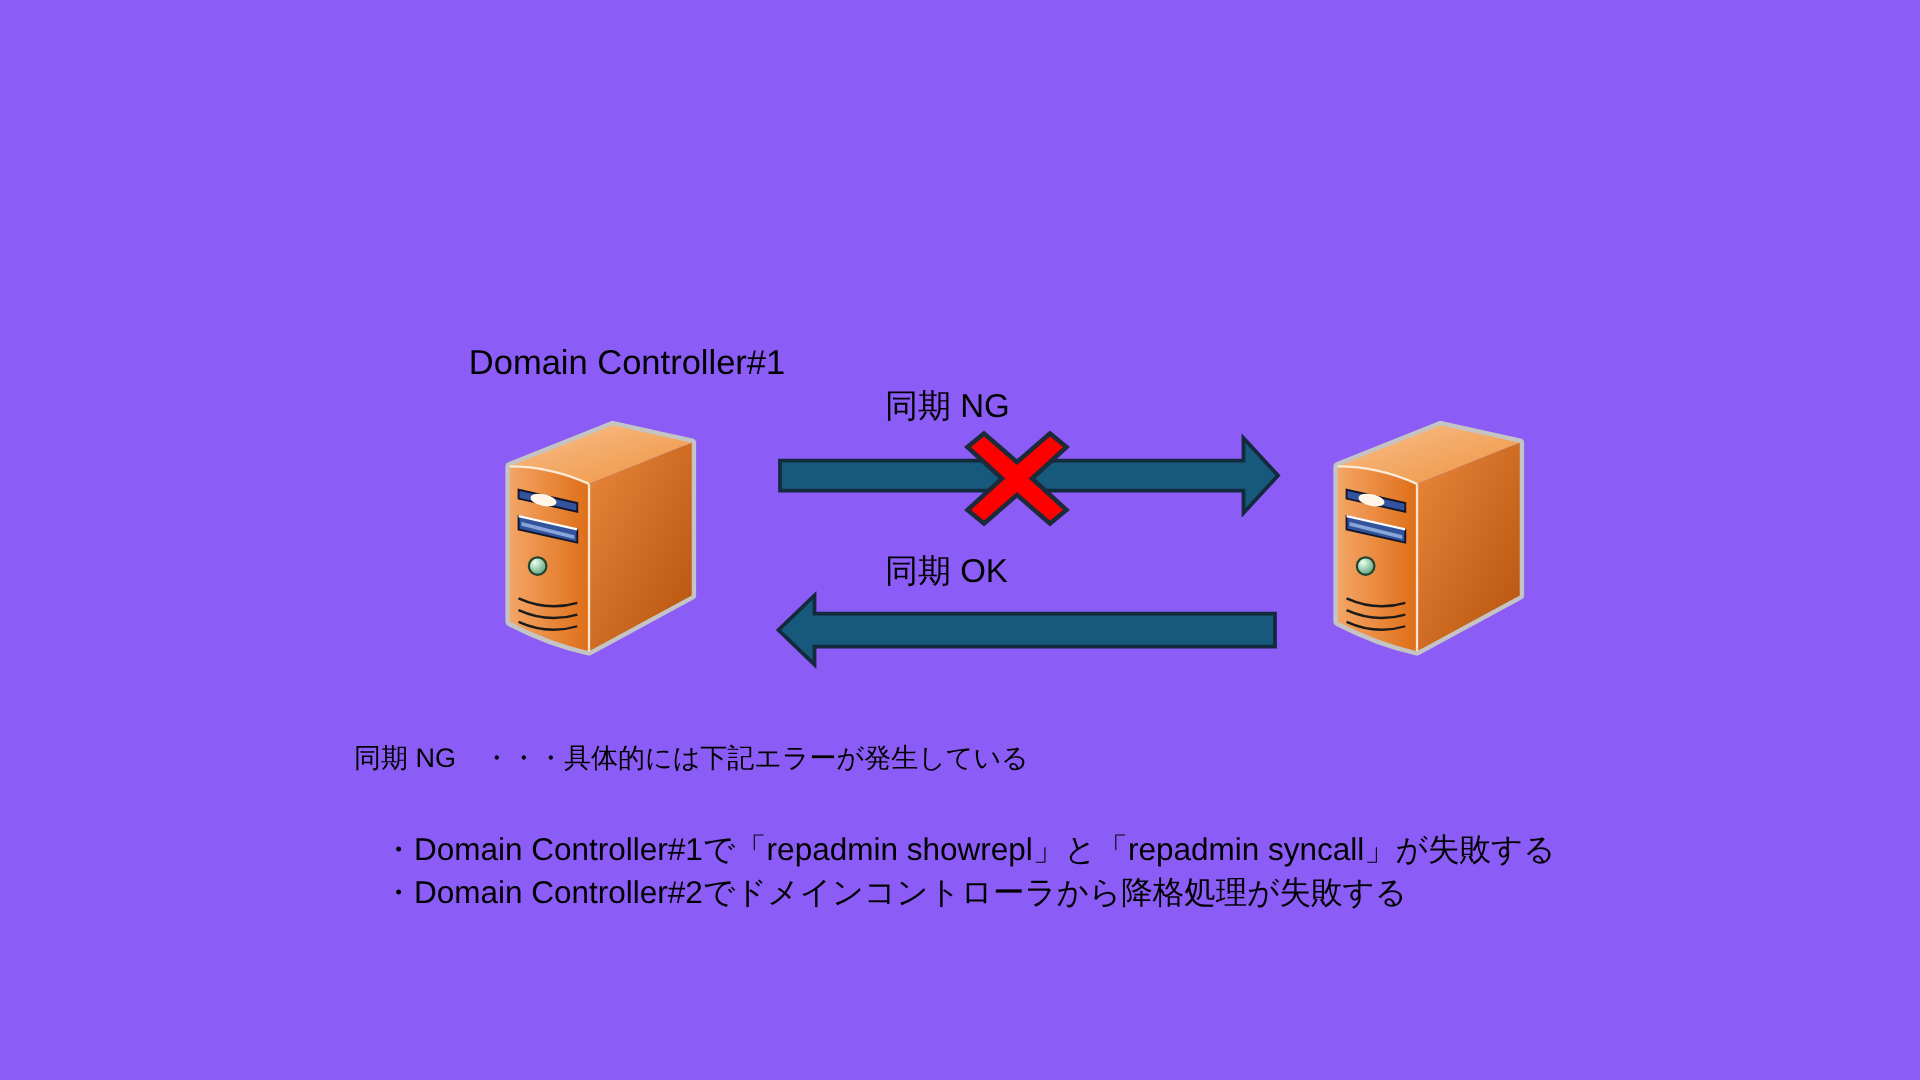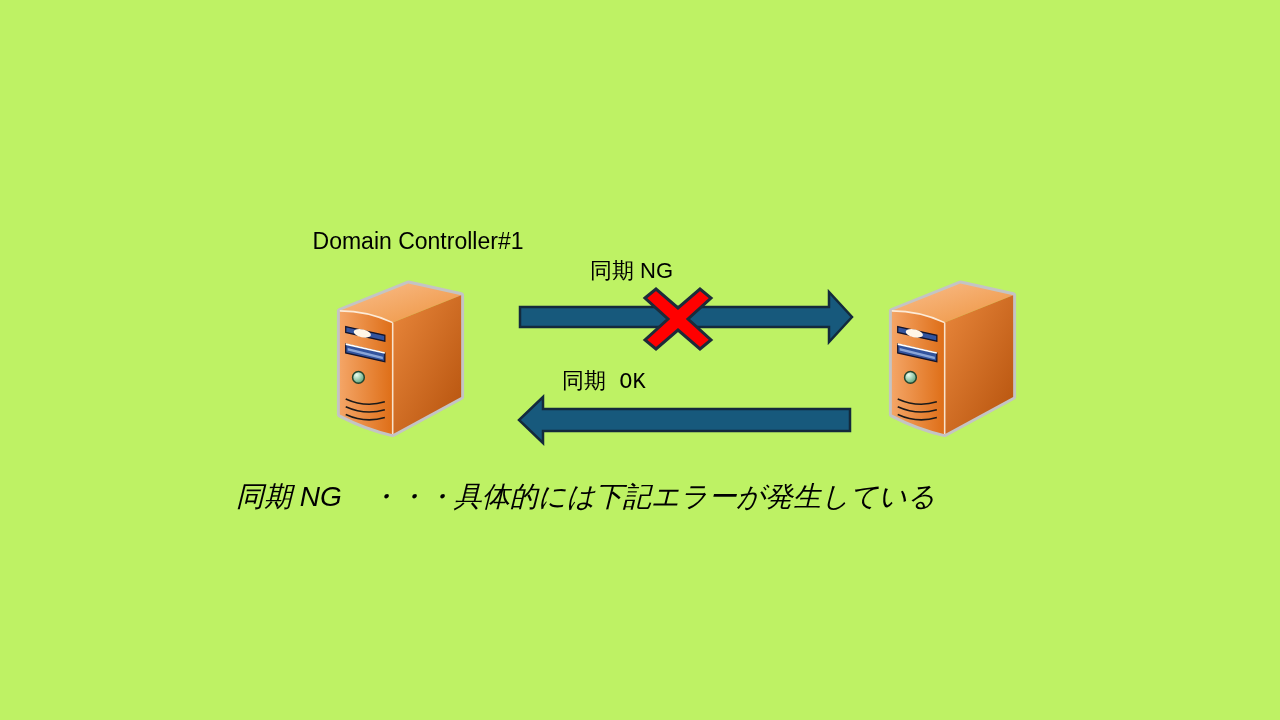--- a/index.html
+++ b/index.html
@@ -1,35 +1,35 @@
 <!DOCTYPE html>
 <html><head>
 <meta charset="utf-8">
 <style>
   html,body{margin:0;padding:0;background:#fff;}
   .canvas{
-    position:relative;width:1280px;height:720px;background:#bef264;overflow:hidden;
+    position:relative;width:1280px;height:720px;background:#8b5cf6;overflow:hidden;
     font-family:"Liberation Sans","DejaVu Sans",sans-serif;color:#000;
   }
   .node-label{position:absolute;width:260px;text-align:center;font-size:23px;white-space:nowrap;}
   .node-label.dc1{left:288px;top:228px;}
   .node-label.dc2{left:818px;top:228px;}
   .flow-label{position:absolute;width:180px;text-align:left;font-size:22px;white-space:nowrap;}
   .flow-label.ng{left:590px;top:256px;}
-  .flow-label.ok{left:562px;top:366px;font-family:Liberation Mono, monospace;}
+  .flow-label.ok{left:590px;top:366px;}
   .server{position:absolute;width:137px;height:180px;}
   .server.s1{left:332px;top:260px;}
   .server.s2{left:884px;top:260px;}
   .arrow{position:absolute;}
   .arrow-top{left:518px;top:289px;width:337px;height:56px;}
   .arrow-bottom{left:516px;top:394px;width:337px;height:52px;}
   .arrow-shape{stroke:#132A3C;stroke-width:2.5;stroke-linejoin:miter;}
   .xmark{position:absolute;left:642px;top:287px;width:72px;height:64px;}
   .x-shape{stroke:#1C2B3A;stroke-width:3;stroke-linejoin:miter;}
-  .note-heading{position:absolute;left:236px;top:478px;font-size:28px;white-space:nowrap;font-style:italic;}
+  .note-heading{position:absolute;left:236px;top:493px;font-size:18px;white-space:nowrap;}
   .note-bullets{position:absolute;left:255px;top:552px;font-size:21px;line-height:29px;white-space:nowrap;}
 </style>
 </head>
 <body>
 
 <div class="canvas">
 
   <div class="node-label dc1">Domain Controller#1</div>
 
   <svg class="server s1" viewBox="0 0 140 184">
@@ -93,14 +93,18 @@
   <svg class="xmark" viewBox="0 0 72 64">
     <polygon class="x-shape" points="3,11 14,2 36,21 58,2 69,11 46,32 69,53 58,62 36,43 14,62 3,53 26,32" fill="#FF0000"></polygon>
   </svg>
 
   <div class="flow-label ok">同期 OK</div>
   <svg class="arrow arrow-bottom" viewBox="0 0 337 52">
     <polygon class="arrow-shape" points="334,15 27,15 27,3 3,26 27,49 27,37 334,37" fill="#17597C"></polygon>
   </svg>
 
   <div class="note-heading">同期 NG　・・・具体的には下記エラーが発生している</div>
+  <div class="note-bullets">
+    <div>・Domain Controller#1で「repadmin showrepl」と「repadmin syncall」が失敗する</div>
+    <div>・Domain Controller#2でドメインコントローラから降格処理が失敗する</div>
+  </div>
 
 </div>
 
 </body></html>

